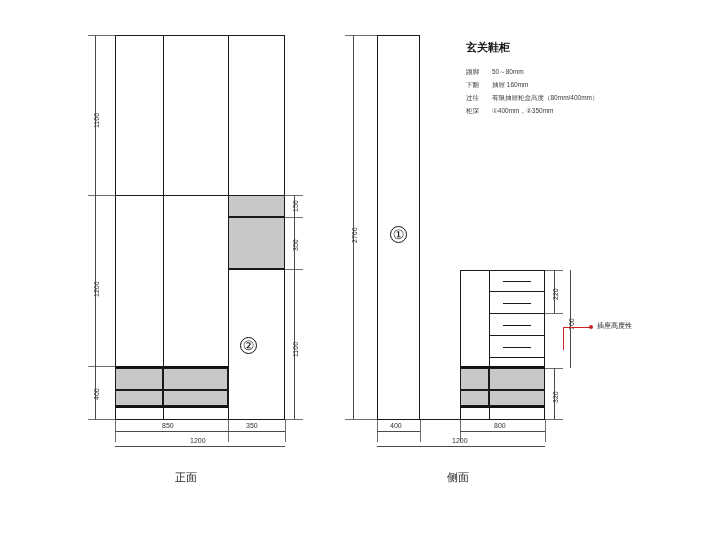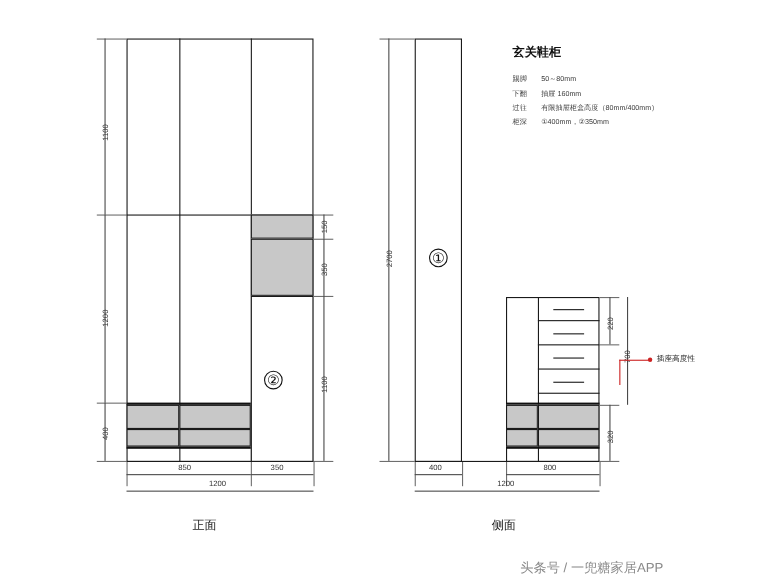--- a/index.html
+++ b/index.html
@@ -248,15 +248,14 @@
       <span class="note-label">下翻</span><span>抽屉 160mm</span>
     </div>
     <div class="note-line" style="margin-bottom:4px;">
       <span class="note-label">过往</span><span>有限抽屉柜盒高度（80mm/400mm）</span>
     </div>
     <div class="note-line">
       <span class="note-label">柜深</span><span>①400mm，②350mm</span>
     </div>
   </div>
 
-  <div class="abs watermark" style="left:473px; top:508px;">头条号 / 一兜糖家居APP</div>
 
 </div>
 
 </body></html>

